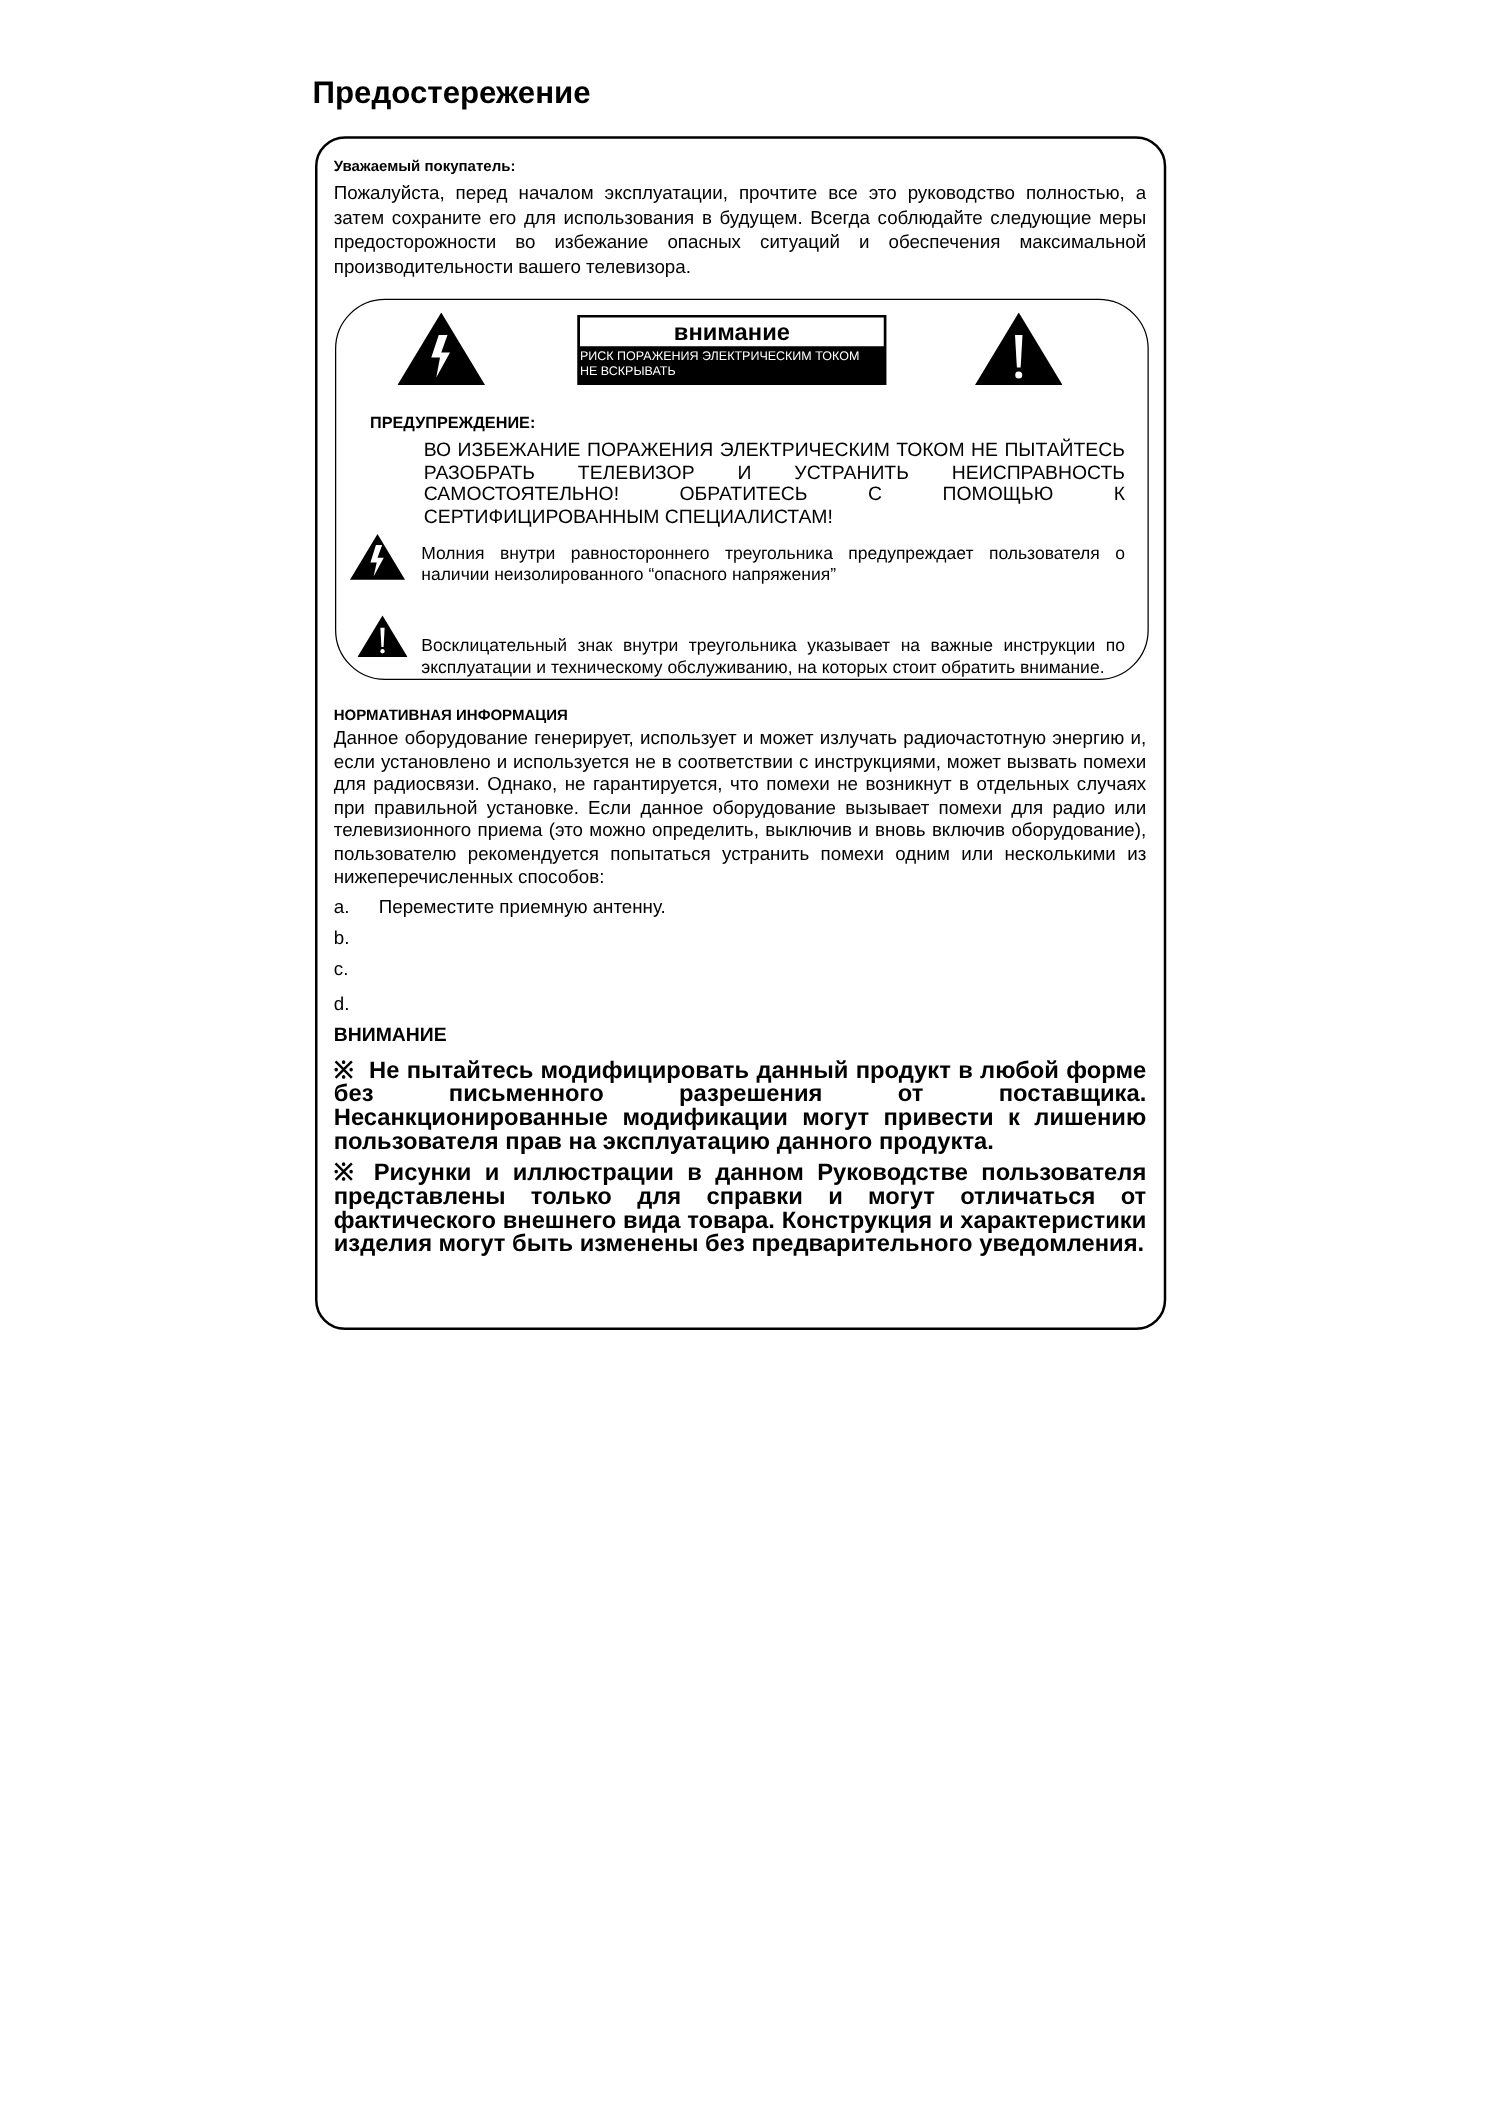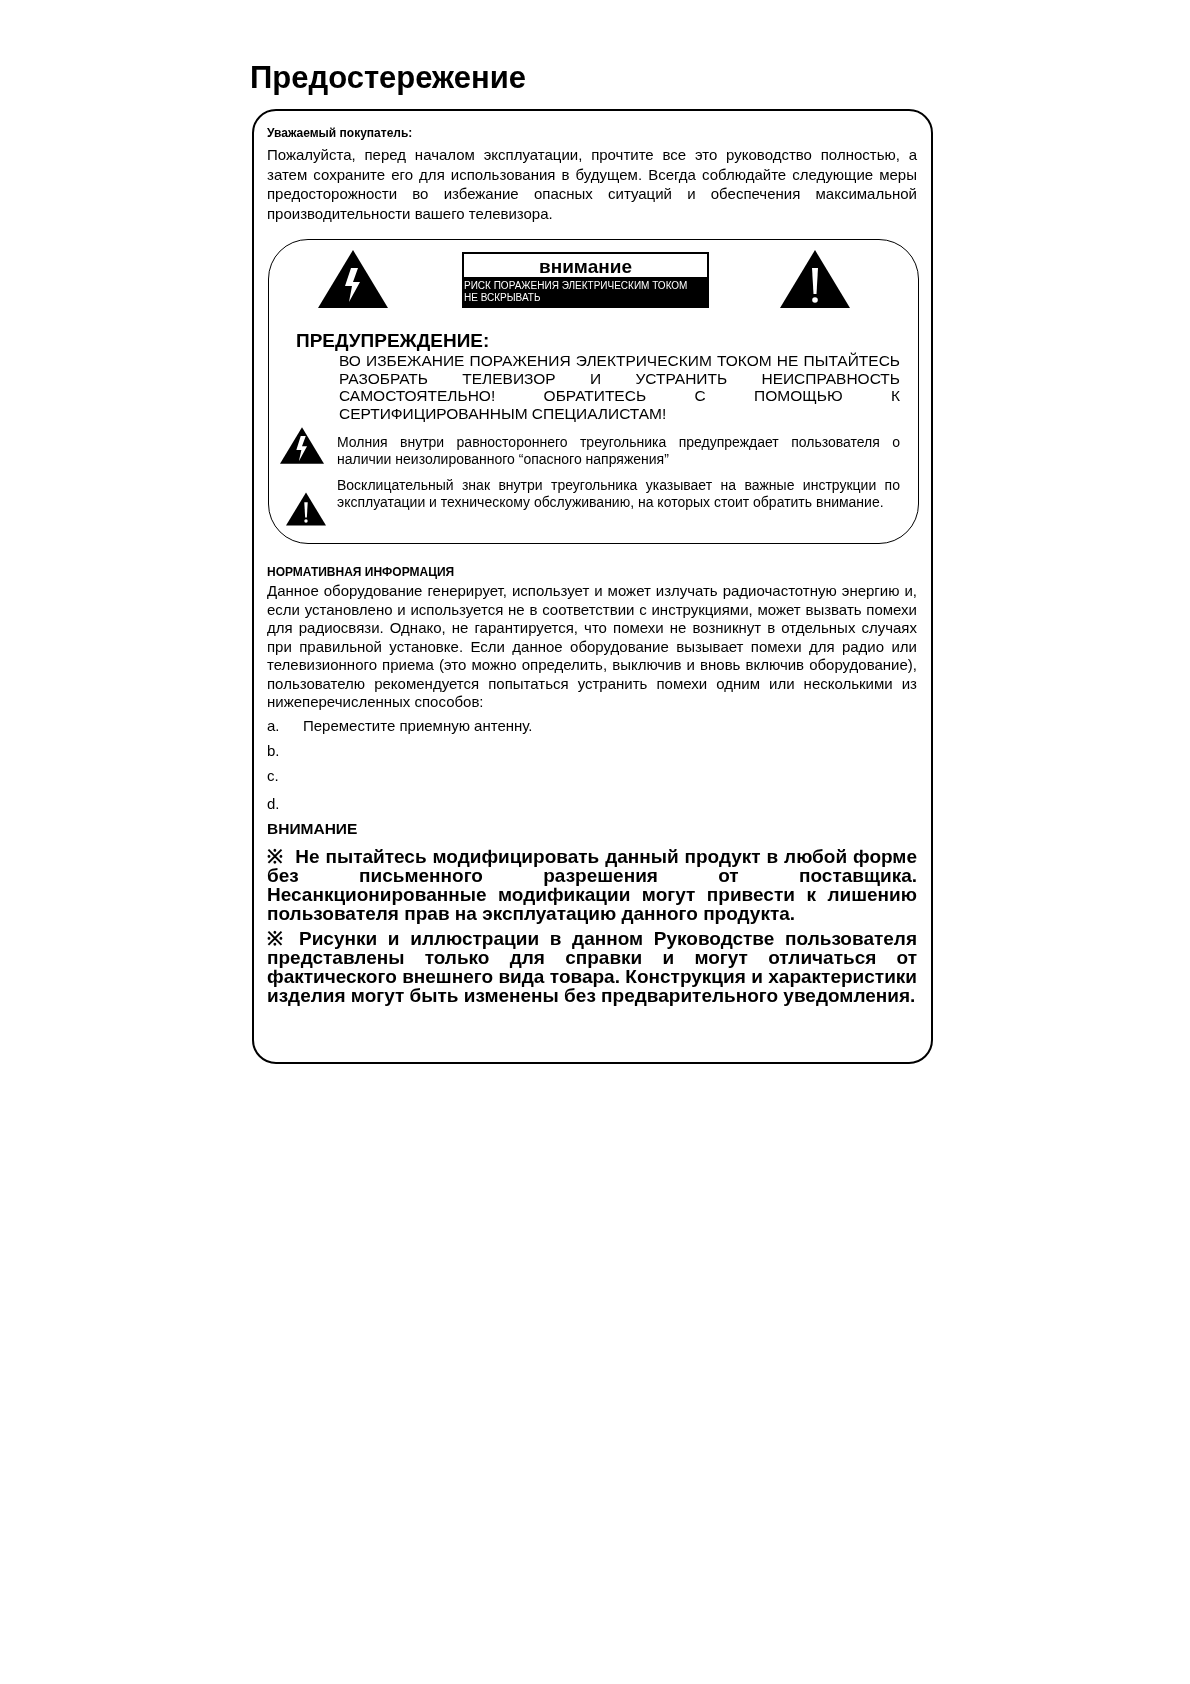--- a/index.html
+++ b/index.html
@@ -1,31 +1,31 @@
 <!DOCTYPE html>
 <html><head>
 <meta charset="utf-8">
 <style>
   html, body { margin:0; padding:0; background:#ffffff; }
   body { width:1190px; height:1684px; position:relative; overflow:hidden;
          font-family:"Liberation Sans", sans-serif; color:#000; }
   .abs { position:absolute; }
-  .page-title { left:250px; top:60px; font-size:31px; font-weight:bold; margin:0; letter-spacing:0; }
+  .page-title { left:250px; top:60px; font-size:25px; font-weight:bold; margin:0; letter-spacing:0; }
   .outer-box { left:252px; top:109px; width:681px; height:955px; border:2px solid #000;
                border-radius:24px; box-sizing:border-box; }
   .h-bold { font-weight:bold; font-size:12px; line-height:19px; }
   .para { font-size:15px; line-height:19.5px; text-align:justify; text-align-last:left; }
   .greeting-title { left:267px; top:124px; }
   .greeting-text { left:267px; top:145px; width:650px; }
   .inner-box { left:268px; top:239px; width:651px; height:305px; border:1.5px solid #000;
                border-radius:40px; box-sizing:border-box; }
   .label-box { left:462px; top:252px; width:247px; height:56px; border:2px solid #000; box-sizing:border-box; background:#000; }
   .label-top { background:#fff; height:23px; text-align:center; font-weight:bold; font-size:19px; line-height:25px; }
   .label-bottom { color:#fff; font-size:10px; line-height:12px; padding-top:3px; }
-  .warn-title { left:296px; top:330px; font-weight:bold; font-size:19px; }
+  .warn-title { left:296px; top:330px; font-weight:bold; font-size:13px; }
   .warn-text { left:339px; top:352px; width:561px; font-size:15.5px; line-height:17.5px; text-align:justify; }
   .small-desc { font-size:14px; line-height:17px; text-align:justify; width:563px; left:337px; }
   .reg-title { left:267px; top:563px; }
   .reg-text { left:267px; top:582px; width:650px; font-size:15px; line-height:18.5px; text-align:justify; }
   .list { left:267px; top:717px; width:650px; margin:0; padding:0; list-style:none; font-size:15px; }
   .list li { display:flex; height:25px; }
   .list li:nth-child(4) { margin-top:3px; }
   .list .mk { width:36px; }
   .caution-title { left:267px; top:820px; font-weight:bold; font-size:15.5px; }
   .note { left:267px; width:650px; font-weight:bold; font-size:19px; line-height:19px; text-align:justify; }
@@ -70,21 +70,21 @@
   <polygon points="35,0 70,58 0,58" fill="#000"></polygon>
   <polygon points="33,14 41,14 35,30 43,30 30,54 34,36 26,36" fill="#fff"></polygon>
 </svg>
 <div class="abs small-desc" style="top:434px;">Молния внутри равностороннего треугольника предупреждает пользователя о наличии неизолированного “опасного напряжения”</div>
 
 <svg class="abs" style="left:286px;top:491px;" width="40" height="36" viewBox="0 0 70 58">
   <polygon points="35,0 70,58 0,58" fill="#000"></polygon>
   <path d="M32,17 L38,17 L36.5,44 L33.5,44 Z" fill="#fff"></path>
   <circle cx="35" cy="50" r="3" fill="#fff"></circle>
 </svg>
-<div class="abs small-desc" style="top:477px;">Восклицательный знак внутри треугольника указывает на важные инструкции по эксплуатации и техническому обслуживанию, на которых стоит обратить внимание.</div>
+<div class="abs small-desc" style="top:508px;">Восклицательный знак внутри треугольника указывает на важные инструкции по эксплуатации и техническому обслуживанию, на которых стоит обратить внимание.</div>
 
 <div class="abs h-bold reg-title">НОРМАТИВНАЯ ИНФОРМАЦИЯ</div>
 <div class="abs reg-text">Данное оборудование генерирует, использует и может излучать радиочастотную энергию и, если установлено и используется не в соответствии с инструкциями, может вызвать помехи для радиосвязи. Однако, не гарантируется, что помехи не возникнут в отдельных случаях при правильной установке. Если данное оборудование вызывает помехи для радио или телевизионного приема (это можно определить, выключив и вновь включив оборудование), пользователю рекомендуется попытаться устранить помехи одним или несколькими из нижеперечисленных способов:</div>
 
 <ul class="abs list">
   <li>
     <span class="mk">a.</span>
     <span>Переместите приемную антенну.</span>
   </li>
   <li>

